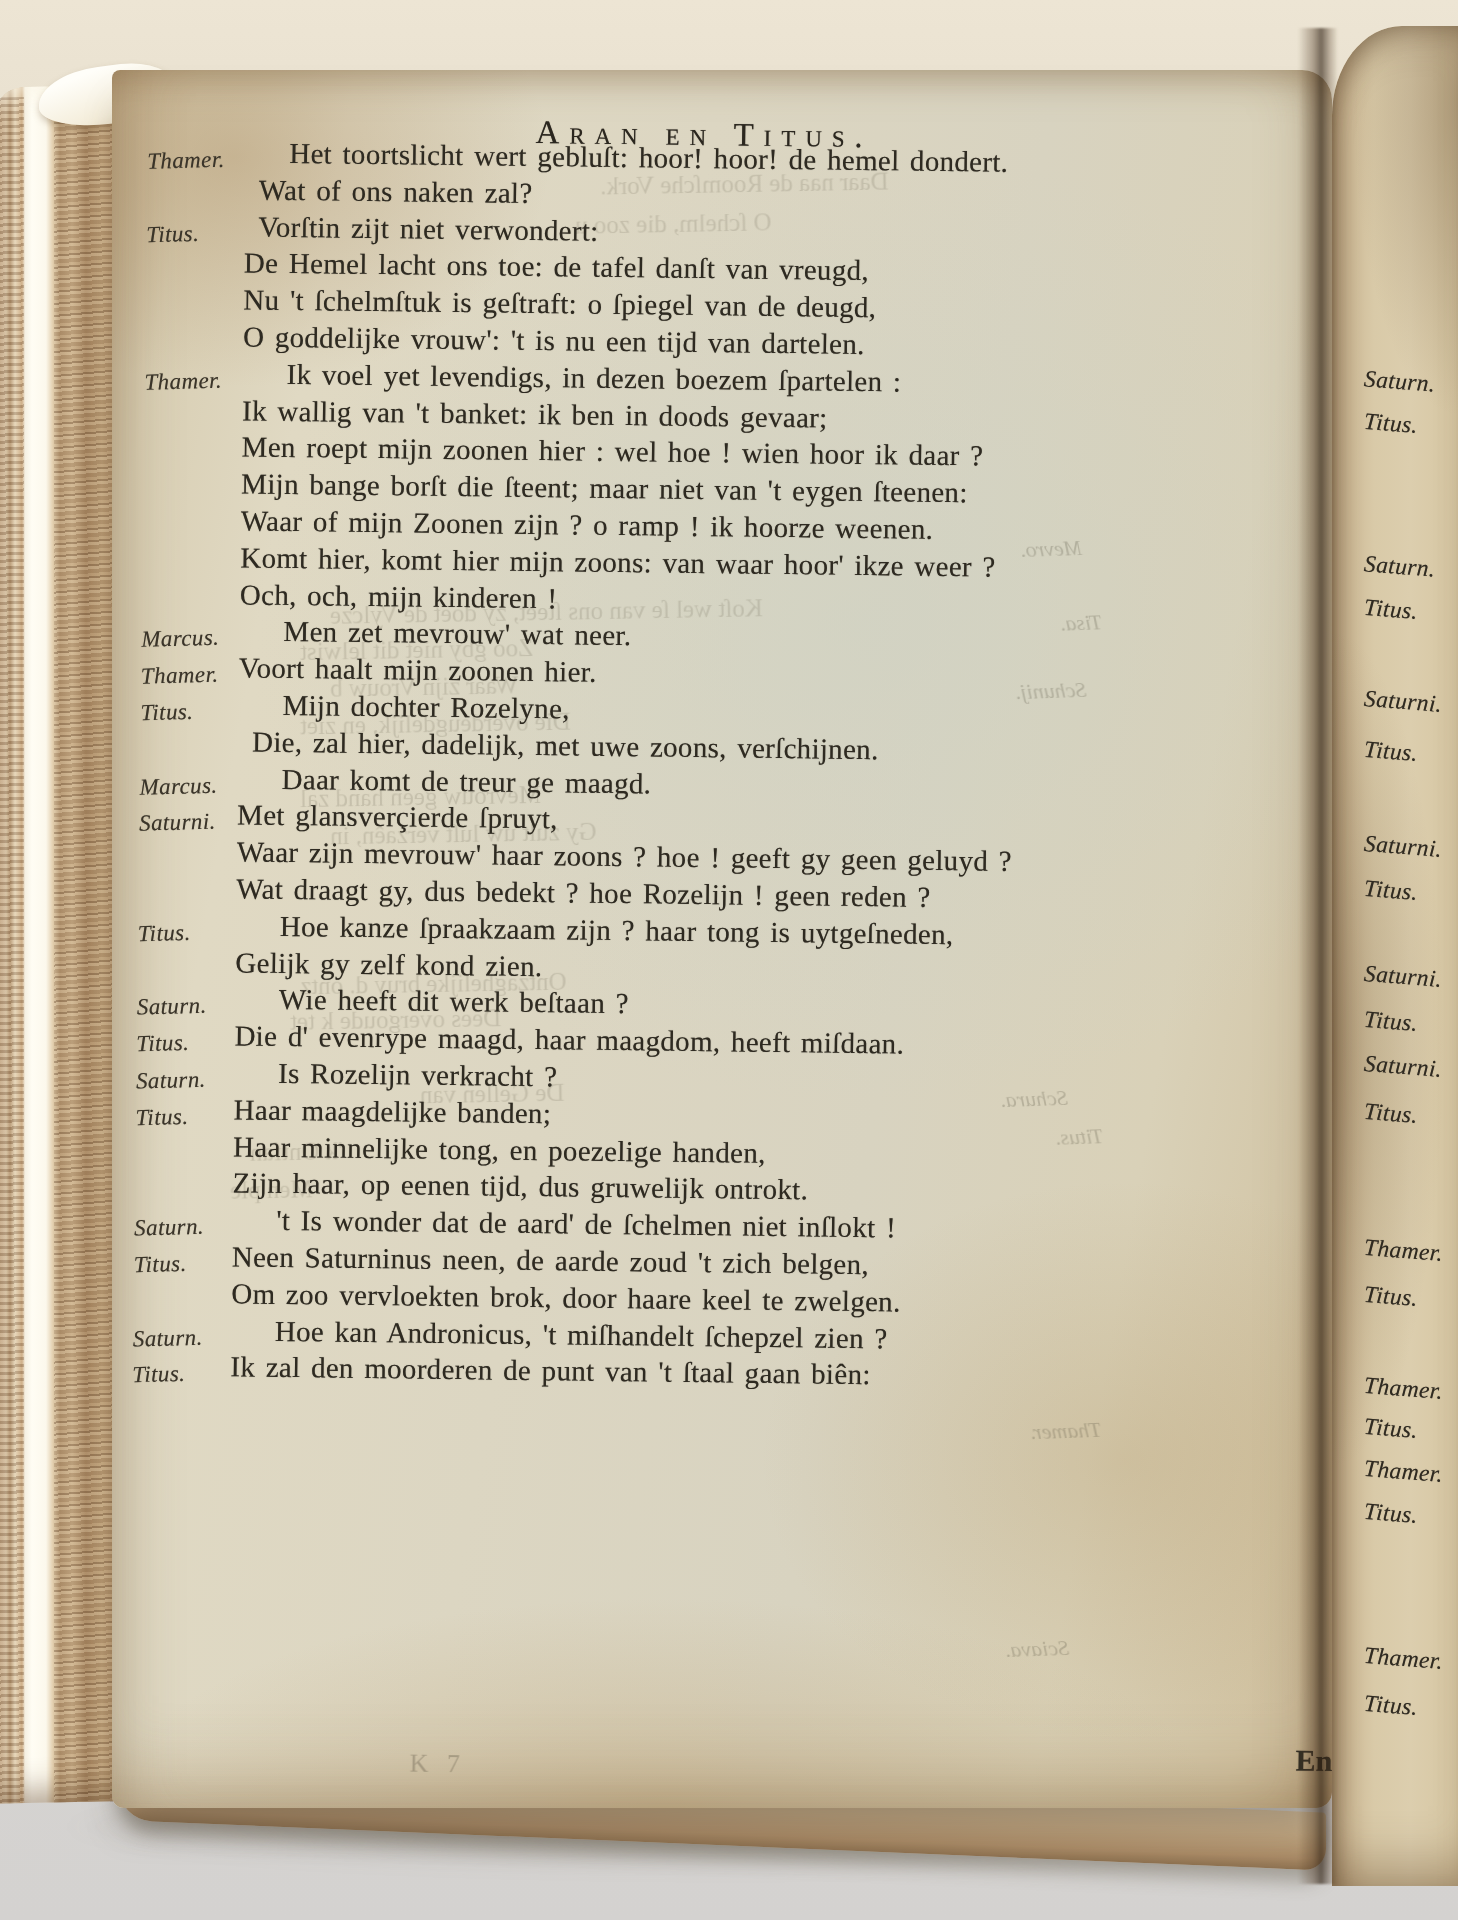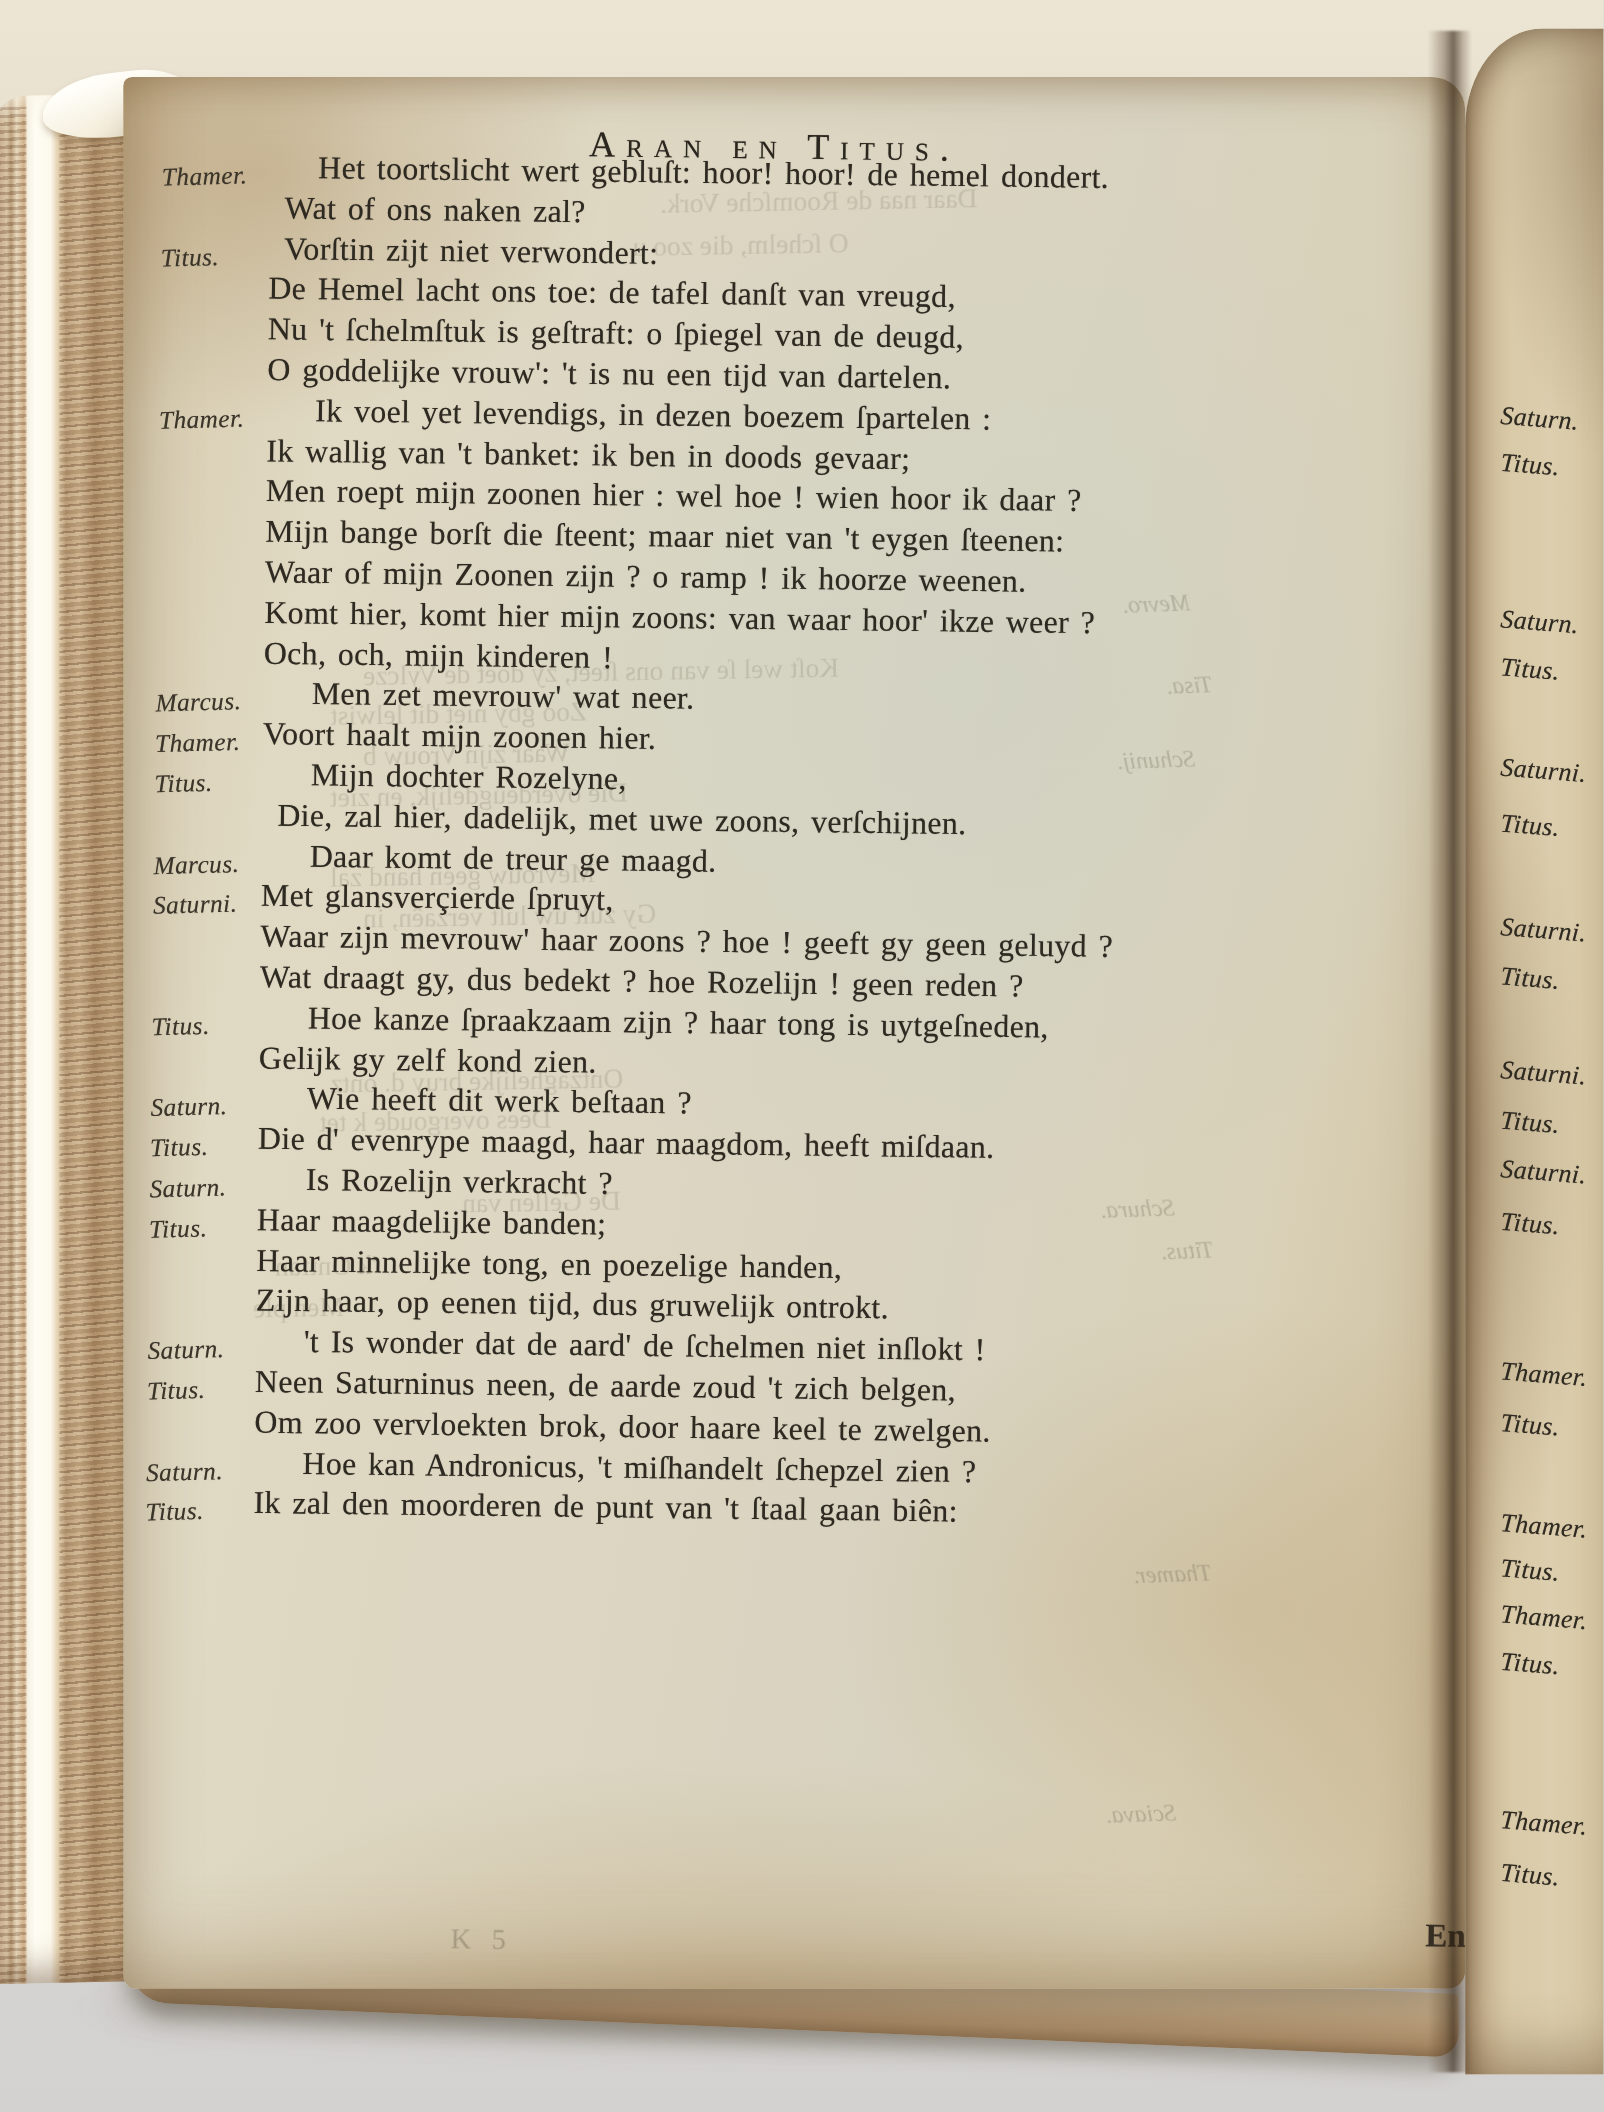--- a/index.html
+++ b/index.html
@@ -298,21 +298,21 @@
           <div class="row" style="top: 1177.6px;">
             <span class="speaker">Saturn.</span>
             <span class="vtext ind2">Hoe kan Andronicus, 't miſhandelt ſchepzel zien ?</span>
           </div>
           <div class="row" style="top: 1214.4px;">
             <span class="speaker">Titus.</span>
             <span class="vtext ind0">Ik zal den moorderen de punt van 't ſtaal gaan biên:</span>
           </div>
         </div>
       <div class="catchword">En</div>
-      <div class="signature">K 5</div>
+      <div class="signature">K 7</div>
     </div>
   </div>
 
   <div class="gutter"></div>
 
   <div class="right-page" id="facing-page">
       <div class="facing-name" style="top: 342px;">Saturn.</div>
       <div class="facing-name" style="top: 384px;">Titus.</div>
       <div class="facing-name" style="top: 527px;">Saturn.</div>
       <div class="facing-name" style="top: 570px;">Titus.</div>

